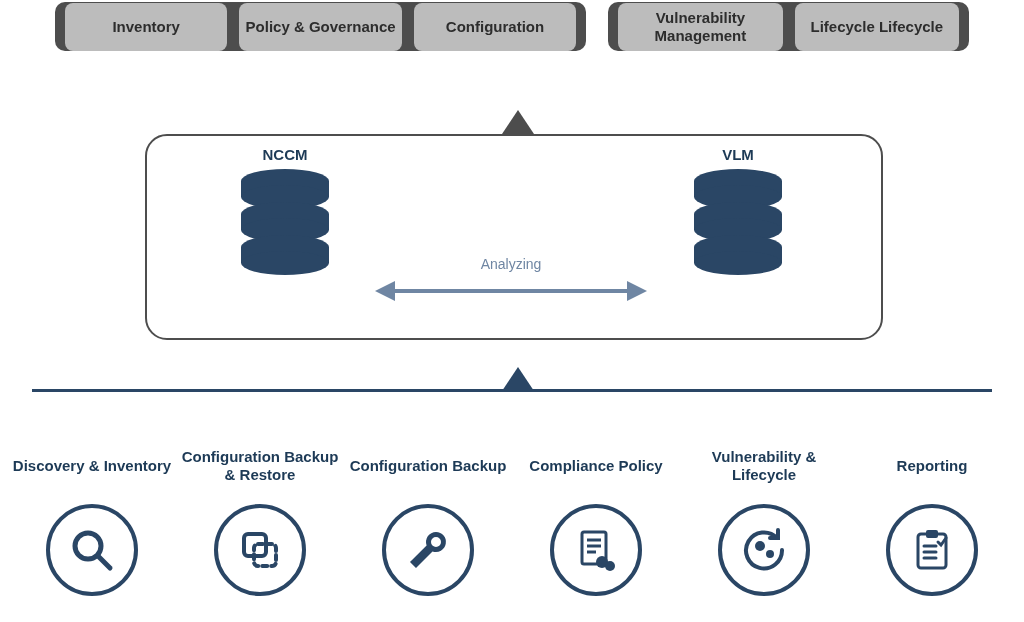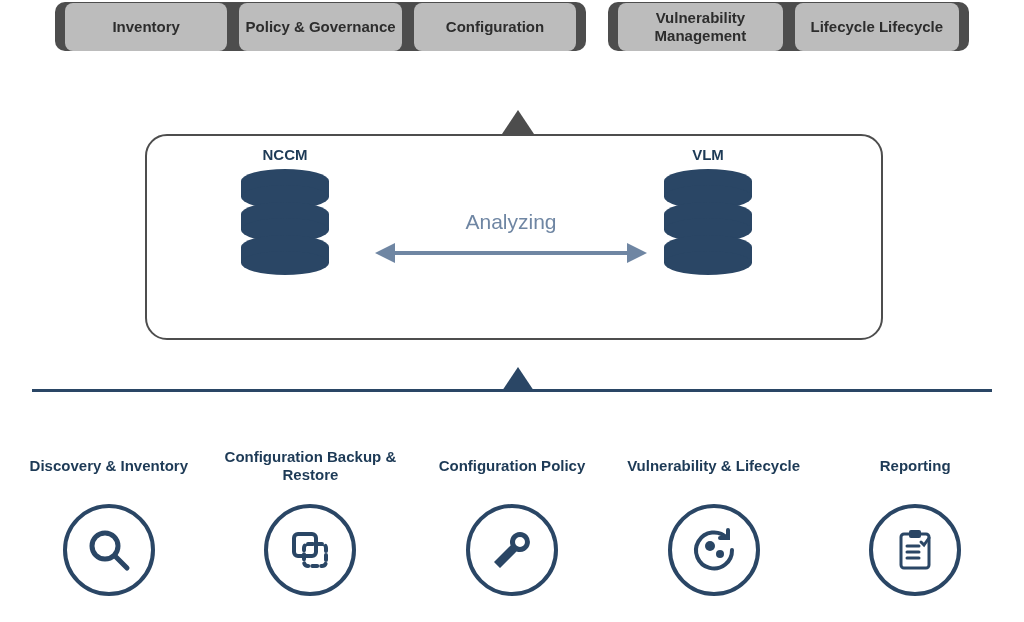--- a/index.html
+++ b/index.html
@@ -72,30 +72,31 @@
     position:absolute;
     width:100px;
     text-align:center;
   }
   .db .label{
     font-size:15px;font-weight:700;color:var(--navy-text);
     margin-bottom:6px;
   }
   .db svg{display:block;margin:0 auto;}
   .db-left{top:146px;left:235px;text-align:center;}
-  .db-right{top:146px;left:658px;}
+  .db-right{top:146px;left:688px;}
 
   .analyze-wrap{
     position:absolute;
     top:210px;left:375px;width:272px;
     text-align:center;
   }
   .analyze-label{
-    font-size:21px;color:var(--light-blue);
+    font-size:14px;color:var(--light-blue);
     margin-bottom:6px;
+    margin-top:46px;
   }
   .bi-arrow{display:block;margin:0 auto;}
 
   
   .hrule{
     position:absolute;
     top:389px;left:32px;width:960px;height:0;
     border-top:3px solid var(--navy);
   }
   .tri-navy{
@@ -224,30 +225,45 @@
       <span>
         <svg width="48" height="48" viewBox="0 0 48 48" fill="none" stroke="#2a4665" stroke-width="4" stroke-linecap="round">
           <rect x="8" y="8" width="22" height="22" rx="4"></rect>
           <rect x="18" y="18" width="22" height="22" rx="4" stroke-dasharray="5 4"></rect>
         </svg>
       </span>
     </div>
   </div>
 
   <div class="feature">
-    <div class="f-label">Configuration Policy</div>
+    <div class="f-label">Configuration Backup</div>
     <div class="circle">
       <span>
         <svg width="48" height="48" viewBox="0 0 48 48" fill="#2a4665">
           <path d="M32 6a10 10 0 0 0-9.4 13.5L6 36l6 6 16.5-16.6A10 10 0 1 0 32 6zm0 5a5 5 0 1 1 0 10 5 5 0 0 1 0-10z"></path>
         </svg>
       </span>
     </div>
   </div>
 
+  <div class="feature">
+    <div class="f-label">Compliance Policy</div>
+    <div class="circle">
+      <span>
+        <svg width="48" height="48" viewBox="0 0 48 48" fill="none" stroke="#2a4665" stroke-width="3">
+          <rect x="10" y="6" width="24" height="32" rx="2"></rect>
+          <line x1="15" y1="14" x2="29" y2="14"></line>
+          <line x1="15" y1="20" x2="29" y2="20"></line>
+          <line x1="15" y1="26" x2="24" y2="26"></line>
+          <circle cx="30" cy="36" r="6" fill="#2a4665" stroke="none"></circle>
+          <circle cx="38" cy="40" r="5" fill="#2a4665" stroke="none"></circle>
+        </svg>
+      </span>
+    </div>
+  </div>
 
   <div class="feature">
     <div class="f-label">Vulnerability &amp; Lifecycle</div>
     <div class="circle">
       <span>
         <svg width="52" height="52" viewBox="0 0 52 52" fill="none" stroke="#2a4665" stroke-width="4" stroke-linecap="round">
           <path d="M44 26a18 18 0 1 1-5-12"></path>
           <polyline points="40,6 40,14 32,14" fill="none"></polyline>
           <circle cx="22" cy="22" r="5" fill="#2a4665" stroke="none"></circle>
           <circle cx="32" cy="30" r="4" fill="#2a4665" stroke="none"></circle>

